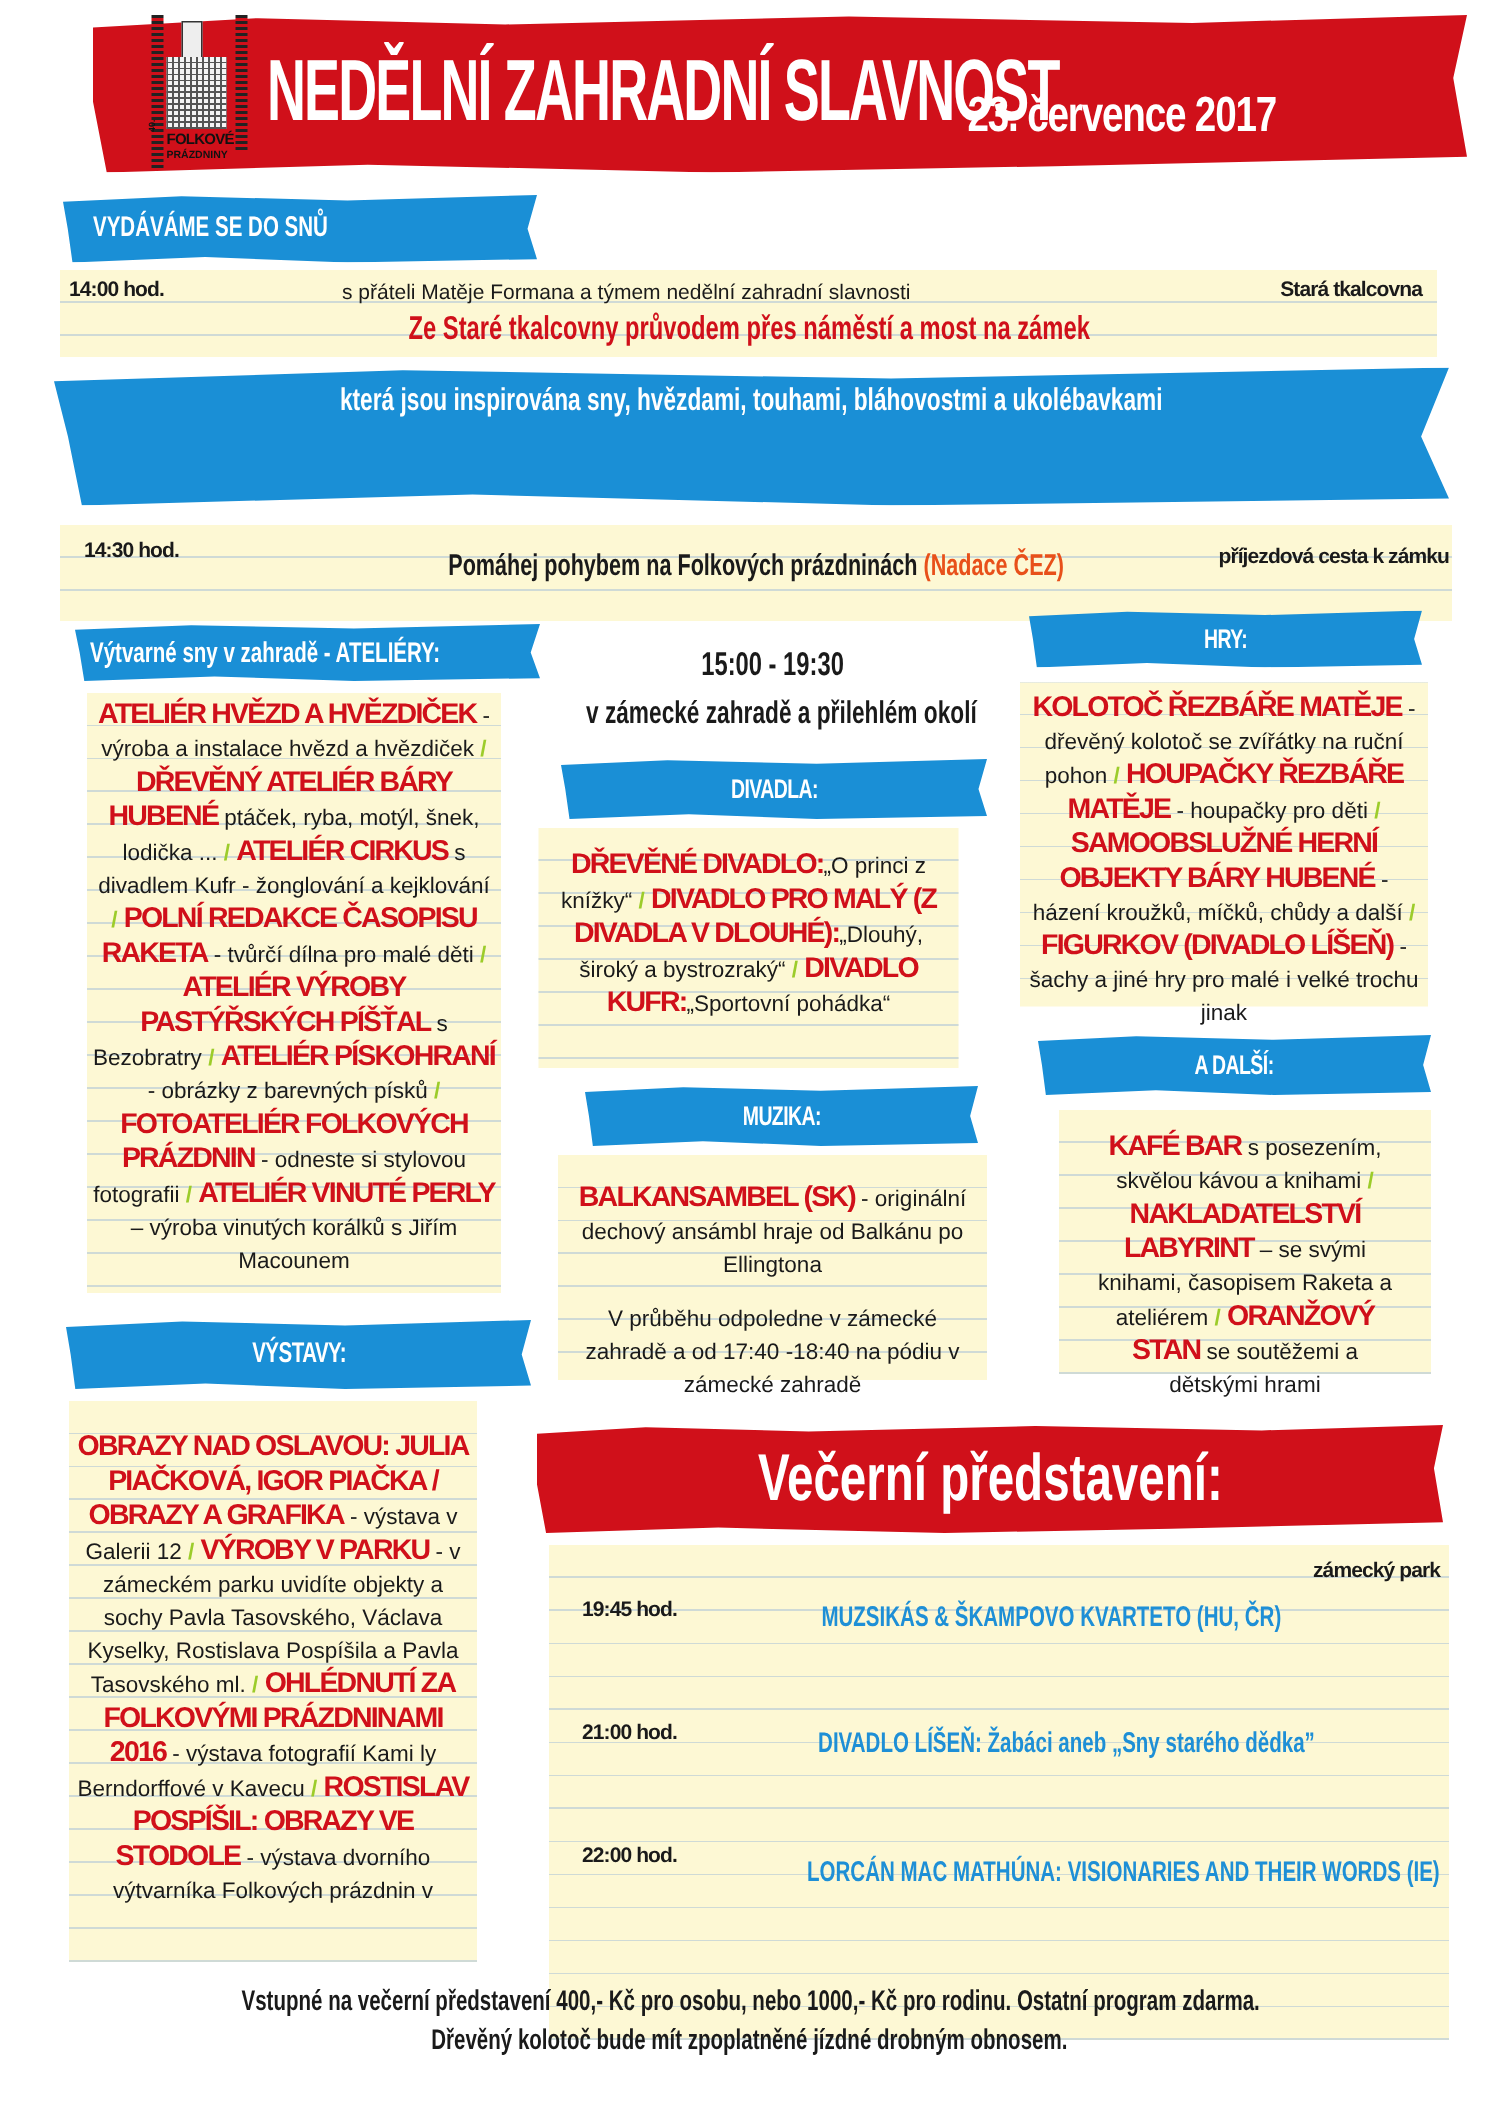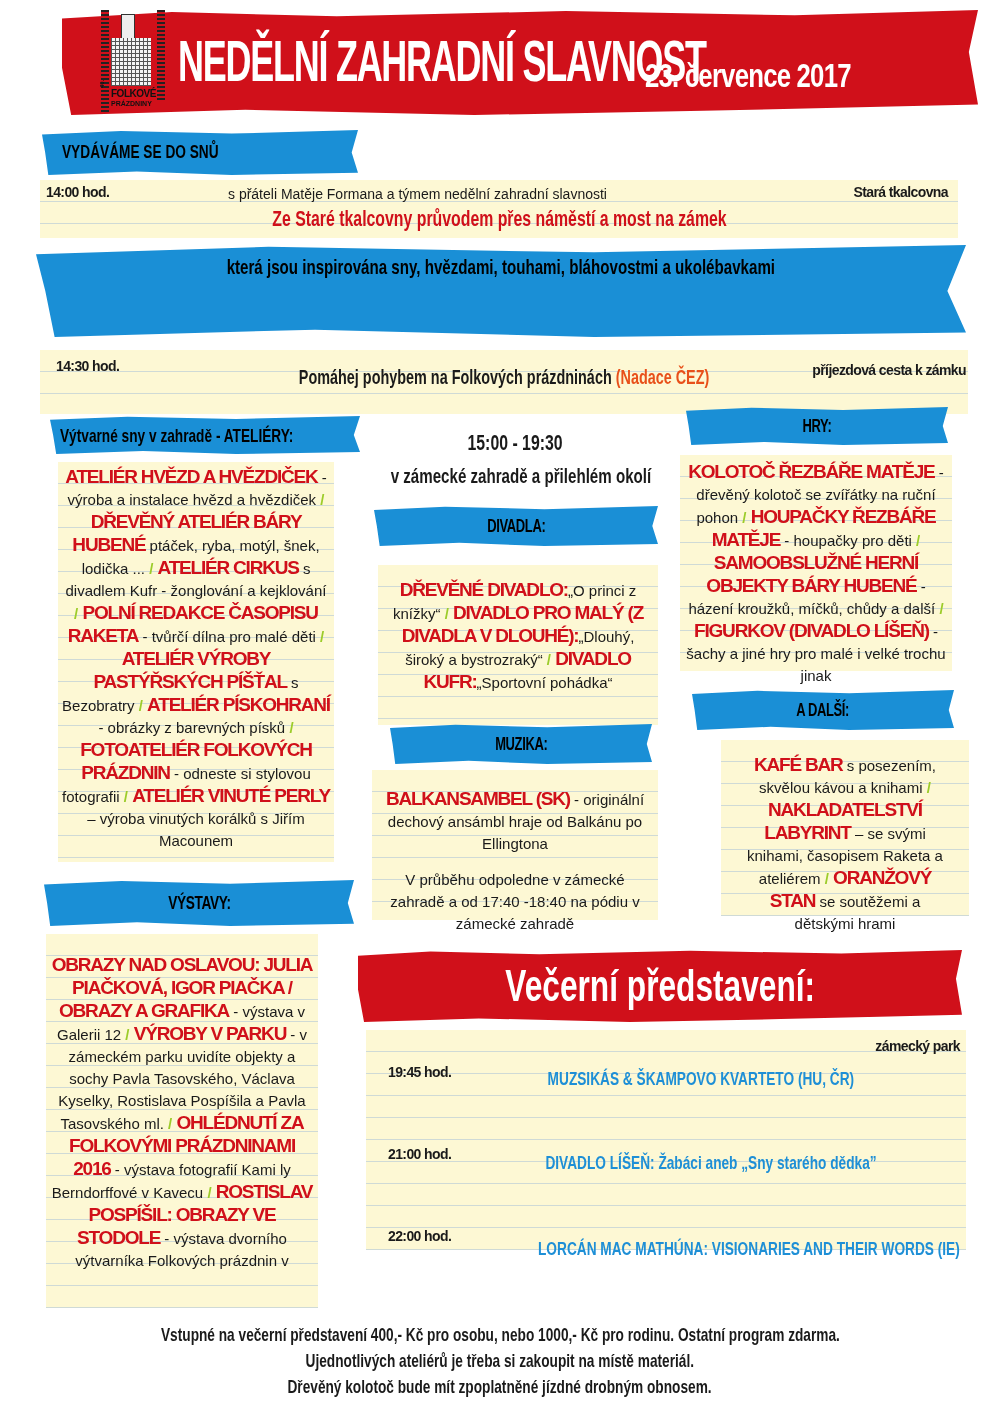--- a/index.html
+++ b/index.html
@@ -1,19 +1,19 @@
 <!DOCTYPE html>
 <html><head>
 <meta charset="utf-8">
 <style>
   *{box-sizing:border-box;margin:0;padding:0}
   body{width:1000px;height:1414px;background:#fff;position:relative;overflow:hidden;font-family:"Liberation Sans",sans-serif;color:#1a1a1a}
   .abs{position:absolute}
   .red-banner{background:#d0101a;clip-path:polygon(0 8%,12% 2%,30% 6%,55% 1%,80% 5%,100% 0,99% 40%,100% 90%,70% 96%,45% 100%,20% 95%,1% 100%,0 55%)}
-  .blue-tab{background:#1a8fd6;color:#000000;clip-path:polygon(0 10%,25% 2%,60% 8%,100% 0,98% 50%,100% 95%,60% 100%,30% 92%,2% 100%,1% 50%)}
+  .blue-tab{background:#1a8fd6;color:#ffffff;clip-path:polygon(0 10%,25% 2%,60% 8%,100% 0,98% 50%,100% 95%,60% 100%,30% 92%,2% 100%,1% 50%)}
   .paper{background-color:#fdf8d4;background-image:repeating-linear-gradient(to bottom,transparent 0,transparent 21px,#cfdad6 21px,#cfdad6 22px)}
   .hd{font-family:"Liberation Sans",sans-serif;font-weight:bold;transform:scaleX(0.72);display:inline-block;transform-origin:center}
   .red{color:#d0101a}
   .blue{color:#1e8fd6}
   .green{color:#9ccc2a;font-weight:bold}
   .box-text{text-align:center;font-size:15px;line-height:22px}
   .box-text .k{font-weight:bold;color:#d0101a;font-size:19px;letter-spacing:-1.2px;font-family:"Liberation Sans",sans-serif}
   .tabtxt{font-weight:bold;font-size:17px;letter-spacing:-0.5px;text-align:center;display:flex;align-items:center;justify-content:center}
   .time{font-weight:bold;font-size:14px;letter-spacing:-0.6px}
 </style>
@@ -78,21 +78,21 @@
 <div class="abs" style="left:350px;top:430px;width:330px;text-align:center;">
   <span class="hd" style="font-size:22px;white-space:nowrap">15:00 - 19:30</span>
 </div>
 <div class="abs" style="left:340px;top:464px;width:350px;text-align:center;">
   <span class="hd" style="font-size:21px;white-space:nowrap">v zámecké zahradě a přilehlém okolí</span>
 </div>
 
 <div class="abs blue-tab tabtxt" style="left:374px;top:506px;width:284px;height:40px;">
   <span class="hd" style="font-size:18px">DIVADLA:</span>
 </div>
-<div class="abs paper box-text" style="left:378px;top:552px;width:280px;height:160px;padding:14px 6px;margin-top:13px;">
+<div class="abs paper box-text" style="left:359px;top:552px;width:280px;height:160px;padding:14px 6px;">
   <span class="k">DŘEVĚNÉ DIVADLO:</span><span>„O princi z knížky“</span> <span class="green">/</span>
   <span class="k">DIVADLO PRO MALÝ (Z DIVADLA V DLOUHÉ):</span><span>„Dlouhý, široký a bystrozraký“</span> <span class="green">/</span>
   <span class="k">DIVADLO KUFR:</span><span>„Sportovní pohádka“</span>
 </div>
 
 <div class="abs blue-tab tabtxt" style="left:390px;top:724px;width:262px;height:40px;">
   <span class="hd" style="font-size:18px">MUZIKA:</span>
 </div>
 <div class="abs paper box-text" style="left:372px;top:770px;width:286px;height:150px;padding:18px 6px;">
   <div><span class="k">BALKANSAMBEL (SK)</span> <span>- originální dechový ansámbl hraje od Balkánu po Ellingtona</span></div>
@@ -105,52 +105,51 @@
 <div class="abs paper box-text" style="left:680px;top:455px;width:272px;height:216px;padding:6px 4px;">
   <span class="k">KOLOTOČ ŘEZBÁŘE MATĚJE</span> <span>- dřevěný kolotoč se zvířátky na ruční pohon</span> <span class="green">/</span>
   <span class="k">HOUPAČKY ŘEZBÁŘE MATĚJE</span> <span>- houpačky pro děti</span> <span class="green">/</span>
   <span class="k">SAMOOBSLUŽNÉ HERNÍ OBJEKTY BÁRY HUBENÉ</span> <span>- házení kroužků, míčků, chůdy a další</span> <span class="green">/</span>
   <span class="k">FIGURKOV (DIVADLO LÍŠEŇ)</span> <span>- šachy a jiné hry pro malé i velké trochu jinak</span>
 </div>
 
 <div class="abs blue-tab tabtxt" style="left:692px;top:690px;width:262px;height:40px;">
   <span class="hd" style="font-size:18px">A DALŠÍ:</span>
 </div>
-<div class="abs paper box-text" style="left:706px;top:740px;width:248px;height:176px;padding:14px 20px;margin-left:15px;">
+<div class="abs paper box-text" style="left:706px;top:740px;width:248px;height:176px;padding:14px 20px;">
   <span class="k">KAFÉ BAR</span> <span>s posezením, skvělou kávou a knihami</span> <span class="green">/</span>
   <span class="k">NAKLADATELSTVÍ LABYRINT</span> <span>– se svými knihami, časopisem Raketa a ateliérem</span> <span class="green">/</span>
   <span class="k">ORANŽOVÝ STAN</span> <span>se soutěžemi a dětskými hrami</span>
 </div>
 
 <div class="abs blue-tab tabtxt" style="left:44px;top:880px;width:310px;height:46px;">
   <span class="hd" style="font-size:19px">VÝSTAVY:</span>
 </div>
 <div class="abs paper box-text" style="left:46px;top:934px;width:272px;height:374px;padding:20px 4px;">
   <span class="k">OBRAZY NAD OSLAVOU: JULIA PIAČKOVÁ, IGOR PIAČKA / OBRAZY A GRAFIKA</span> <span>- výstava v Galerii 12</span> <span class="green">/</span>
   <span class="k">VÝROBY V PARKU</span> <span>- v zámeckém parku uvidíte objekty a sochy Pavla Tasovského, Václava Kyselky, Rostislava Pospíšila a Pavla Tasovského ml.</span> <span class="green">/</span>
   <span class="k">OHLÉDNUTÍ ZA FOLKOVÝMI PRÁZDNINAMI 2016</span> <span>- výstava fotografií Kami ly Berndorffové v Kavecu</span> <span class="green">/</span>
   <span class="k">ROSTISLAV POSPÍŠIL: OBRAZY VE STODOLE</span> <span>- výstava dvorního výtvarníka Folkových prázdnin v</span>
 </div>
 
 <div class="abs red-banner" style="left:358px;top:950px;width:604px;height:72px;text-align:center;">
   <span class="hd" style="color:#fff;font-size:44px;line-height:72px;white-space:nowrap">Večerní představení:</span>
 </div>
-<div class="abs paper" style="left:366px;top:1030px;width:600px;height:220px;">
+<div class="abs paper" style="left:366px;top:1030px;width:600px;height:330px;">
   <span class="abs time" style="right:6px;top:8px;">zámecký park</span>
   <div>
     <span class="abs time" style="left:22px;top:34px;">19:45 hod.</span>
     <div class="abs" style="left:110px;right:40px;top:38px;text-align:center;"><span class="hd blue" style="font-size:19px;white-space:nowrap">MUZSIKÁS &amp; ŠKAMPOVO KVARTETO (HU, ČR)</span></div>
   </div>
   <div>
     <span class="abs time" style="left:22px;top:116px;">21:00 hod.</span>
     <div class="abs" style="left:110px;right:20px;top:122px;text-align:center;"><span class="hd blue" style="font-size:19px;white-space:nowrap">DIVADLO LÍŠEŇ: Žabáci aneb „Sny starého dědka”</span></div>
   </div>
   <div>
     <span class="abs time" style="left:22px;top:198px;">22:00 hod.</span>
     <div class="abs" style="left:90px;right:0;top:208px;text-align:center;"><span class="hd blue" style="font-size:19px;white-space:nowrap">LORCÁN MAC MATHÚNA: VISIONARIES AND THEIR WORDS (IE)</span></div>
   </div>
 </div>
 
 <div class="abs" style="left:0;top:1322px;width:1000px;text-align:center;">
   <div><span class="hd" style="font-size:19px;white-space:nowrap;line-height:26px">Vstupné na večerní představení  400,- Kč pro osobu, nebo 1000,- Kč pro rodinu. Ostatní program zdarma.</span></div>
-  <div><span class="hd" style="font-size:19px;white-space:nowrap;line-height:26px">Ujednotlivých ateliérů je třeba si zakoupit na místě materiál.</span></div>
   <div><span class="hd" style="font-size:19px;white-space:nowrap;line-height:26px">Dřevěný kolotoč bude mít zpoplatněné jízdné drobným obnosem.</span></div>
 </div>
 
 </body></html>

